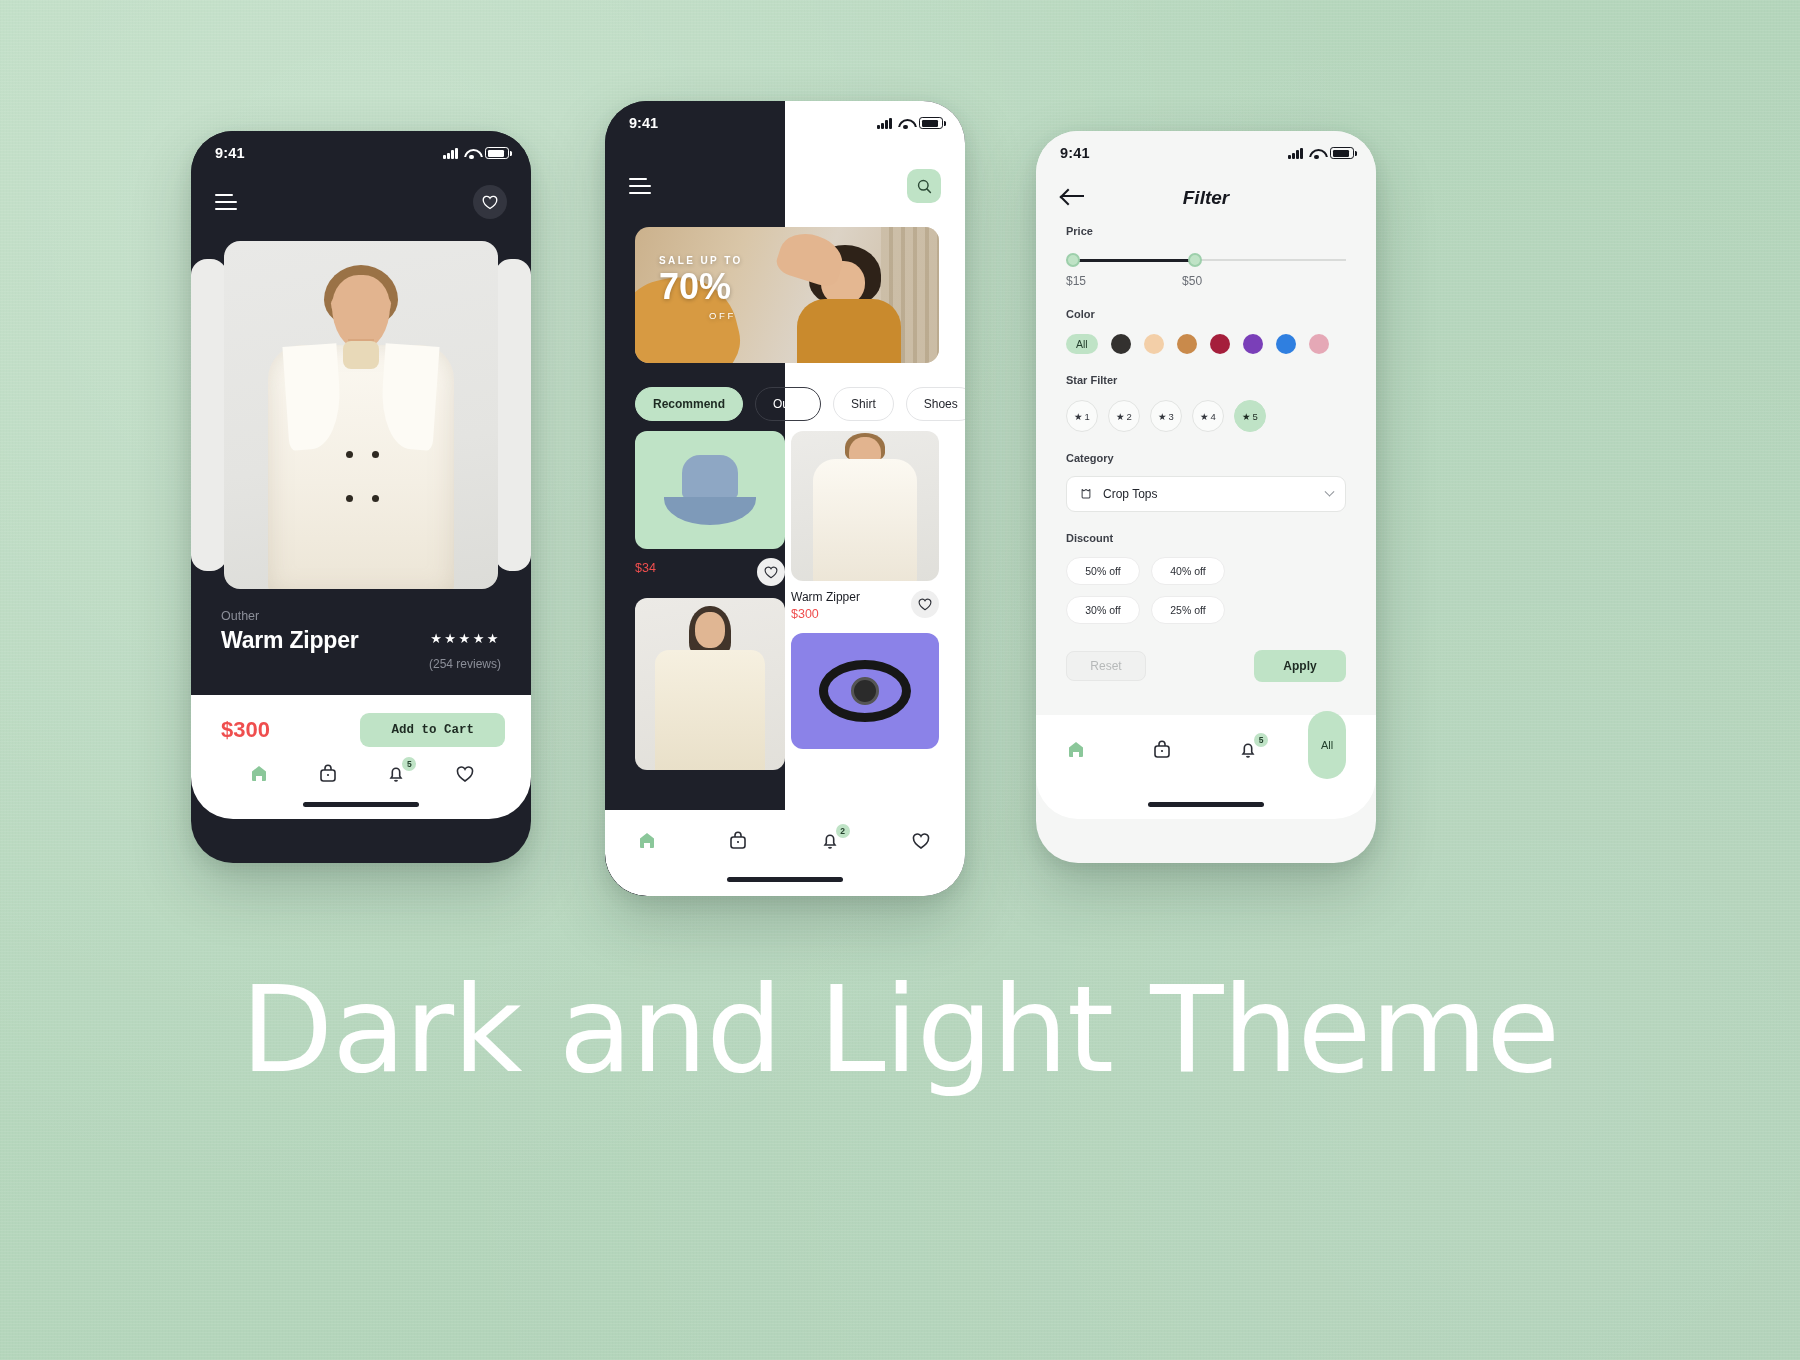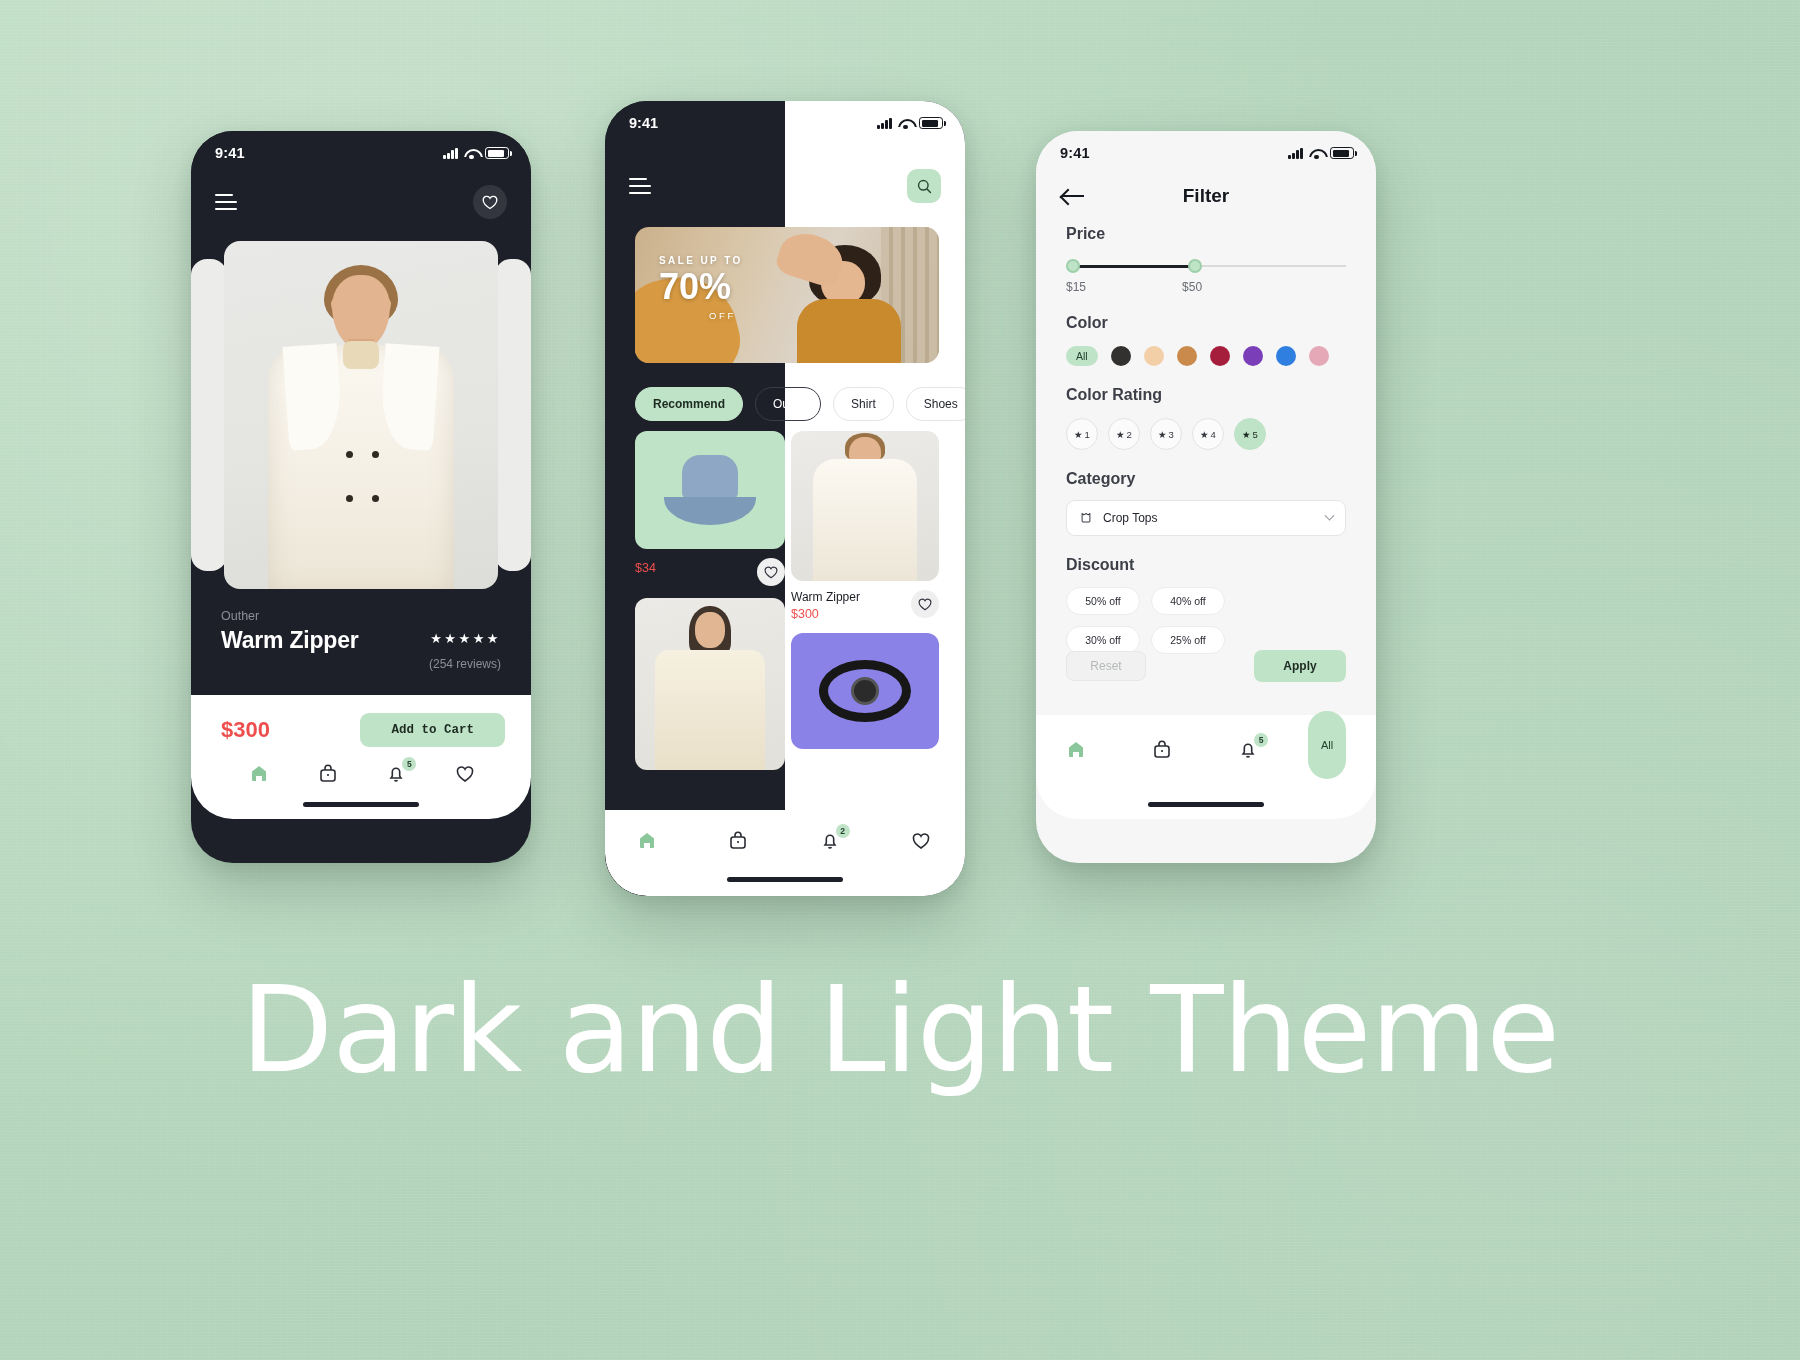--- a/index.html
+++ b/index.html
@@ -237,28 +237,28 @@
   }
   .home-tabbar {
     position:absolute; left:0; right:0; bottom:0; height:86px; background:#fff;
     border-radius:0 0 42px 42px; z-index:30;
     display:flex; align-items:flex-start; justify-content:space-between; padding: 18px 30px 0 30px;
   }
   #phone-home .home-indicator { bottom:14px; z-index:31; }
 
   
   #phone-filter .screen { height:688px; background:#f5f6f5; position:relative; }
-  .filter-head { display:flex; align-items:center; padding: 12px 26px 0 26px; position:relative;}
+  .filter-head { display:flex; align-items:flex-start; padding: 12px 26px 0 26px; position:relative;font-style:italic;}
   .back-arrow { width:24px;height:18px;position:relative;cursor:pointer;}
   .back-arrow::before{content:"";position:absolute;left:0;top:8px;width:22px;height:2.3px;background:#16181f;}
   .back-arrow::after{content:"";position:absolute;left:0;top:3.6px;width:10px;height:10px;
       border-left:2.3px solid #16181f;border-bottom:2.3px solid #16181f;transform:rotate(45deg);}
   .filter-title { position:absolute; left:0; right:0; text-align:center; font-size:19px; font-weight:700; color:#16181f;}
   .fsec { padding: 0 30px; margin-top:20px; }
-  .fsec-lbl { font-size:16px; color:#3c3f47; font-weight:600; }
+  .fsec-lbl { font-size:11px; color:#3c3f47; font-weight:600; }
   .slider-wrap { margin-top:16px; position:relative; height:14px; }
   .track { position:absolute; left:0; right:0; top:6px; height:2px; background:#d9dbd9;}
   .track-fill { position:absolute; left:6px; width:122px; top:6px; height:2.6px; background:#1d1f26;}
   .knob { position:absolute; top:0; width:14px;height:14px;border-radius:50%;background:#bfe3c6;border:2px solid #9dcfab;cursor:pointer;}
   .knob.k1 { left:0; } .knob.k2 { left:122px; }
   .slider-vals { display:flex; margin-top:7px; font-size:12px; color:#6a6e75;}
   .slider-vals .v2 { margin-left:96px; }
   .swatches { display:flex; align-items:center; gap:13px; margin-top:14px; }
   .sw { width:20px;height:20px;border-radius:50%;cursor:pointer;}
   .sw-all { background:#bfe3c6; border-radius:999px; width:auto; height:20px; padding:0 10px;
@@ -612,21 +612,21 @@
         <div class="sw" style="background:#f3cfa8"></div>
         <div class="sw" style="background:#c98a4b"></div>
         <div class="sw" style="background:#a51f3c"></div>
         <div class="sw" style="background:#7a3fb8"></div>
         <div class="sw" style="background:#2f7fe0"></div>
         <div class="sw" style="background:#e5a8b6"></div>
       </div>
     </div>
 
     <div class="fsec">
-      <div class="fsec-lbl">Color Rating</div>
+      <div class="fsec-lbl">Star Filter</div>
       <div class="stars-row">
         <div class="star-pill">
           <span>★</span>
           <span>1</span>
         </div>
         <div class="star-pill">
           <span>★</span>
           <span>2</span>
         </div>
         <div class="star-pill">

